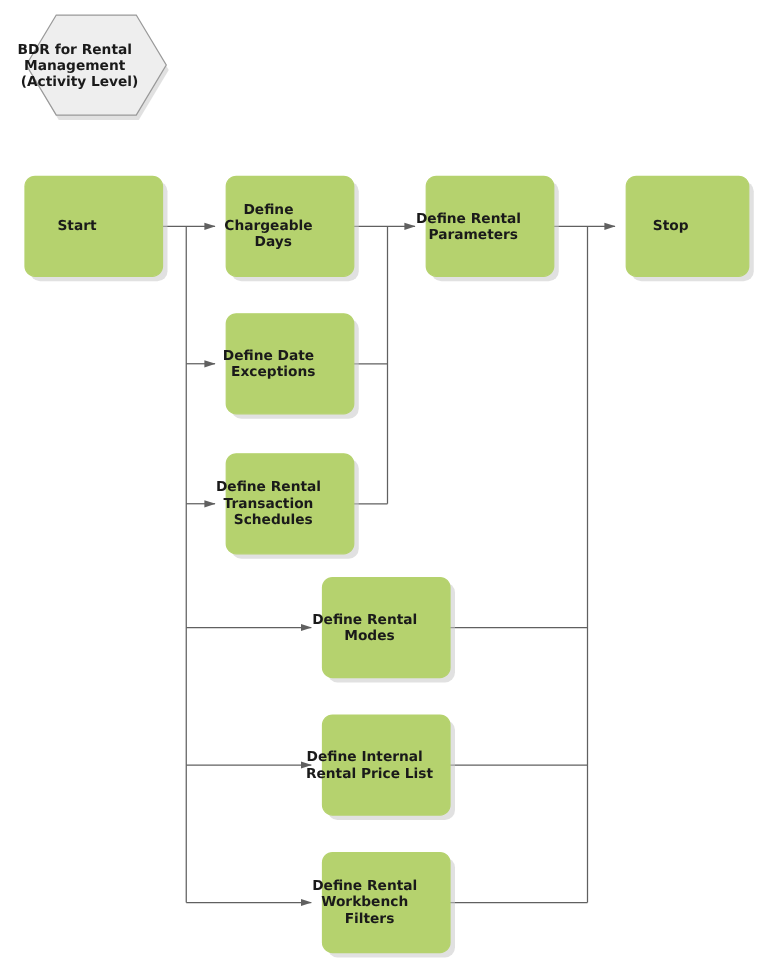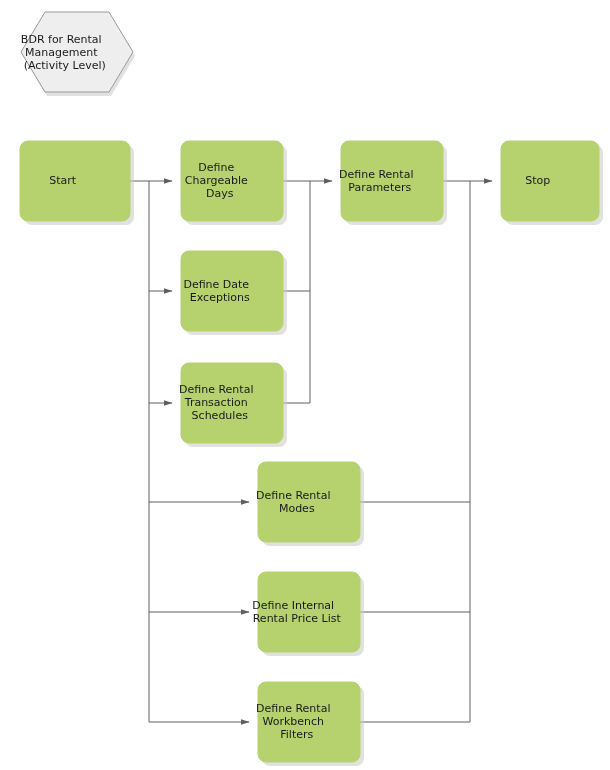--- a/index.html
+++ b/index.html
@@ -10,20 +10,21 @@
   body {
     width: 610px;
     height: 770px;
     font-family: "DejaVu Sans", sans-serif;
     overflow: hidden;
   }
   #diagram-root {
     position: relative;
     width: 610px;
     height: 770px;
+    font-weight: bold;
   }
   svg.canvas {
     position: absolute;
     top: 0;
     left: 0;
     display: block;
   }
   .node-rect {
     fill: #b5d26e;
     stroke: #b5d26e;

